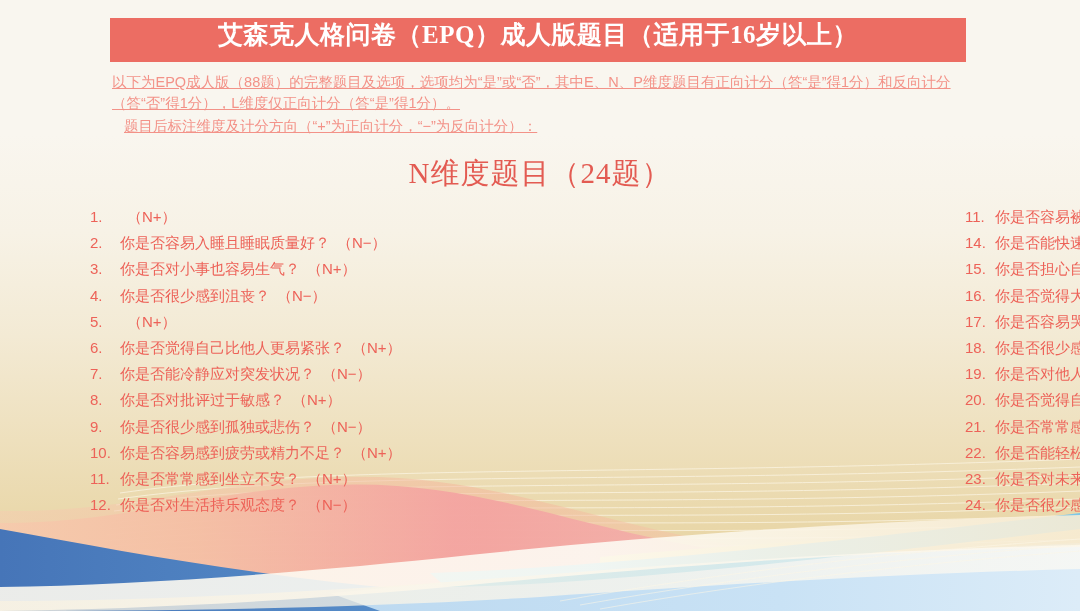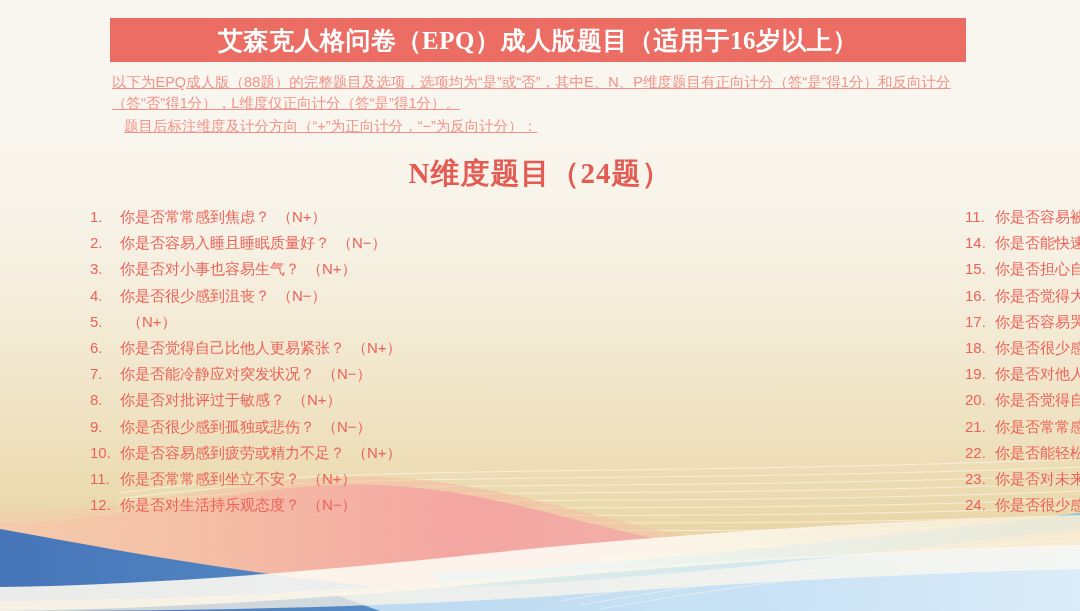--- a/index.html
+++ b/index.html
@@ -39,21 +39,21 @@
 
   
   .title-banner {
     position: absolute;
     left: 110px;
     top: 18px;
     width: 856px;
     height: 44px;
     background: #ec6d63;
     display: flex;
-    align-items: center;
+    align-items: flex-start;
     justify-content: center;
     z-index: 5;
   }
   .title-banner .title-text {
     color: #ffffff;
     font-family: "Liberation Serif", "DejaVu Serif", serif;
     font-weight: bold;
     font-size: 25px;
     letter-spacing: 0.5px;
     white-space: nowrap;
@@ -81,21 +81,21 @@
 
   
   .section-heading {
     position: absolute;
     left: 0;
     top: 154px;
     width: 1080px;
     text-align: center;
     color: #e35b52;
     font-family: "Liberation Serif", "DejaVu Serif", serif;
-    font-weight: bold;
+    font-weight: normal;
     font-size: 29px;
     letter-spacing: 1px;
     z-index: 5;
   }
 
   
   .columns {
     position: absolute;
     left: 0;
     top: 208px;
@@ -234,21 +234,20 @@
     <div class="line1">以下为EPQ成人版（88题）的完整题目及选项，选项均为“是”或“否”，其中E、N、P维度题目有正向计分（答“是”得1分）和反向计分（答“否”得1分），L维度仅正向计分（答“是”得1分）。</div>
     <div class="line2">题目后标注维度及计分方向（“+”为正向计分，“−”为反向计分）：</div>
   </div>
 
   <div class="section-heading">N维度题目（24题）</div>
 
   <div class="columns">
     <div class="col col-left">
       <div class="q-item">
         <span class="q-num">1.</span>
-        <span class="q-text">你是否常常感到焦虑？</span>
         <span class="q-tag">（N+）</span>
       </div>
       <div class="q-item">
         <span class="q-num">2.</span>
         <span class="q-text">你是否容易入睡且睡眠质量好？</span>
         <span class="q-tag">（N−）</span>
       </div>
       <div class="q-item">
         <span class="q-num">3.</span>
         <span class="q-text">你是否对小事也容易生气？</span>

